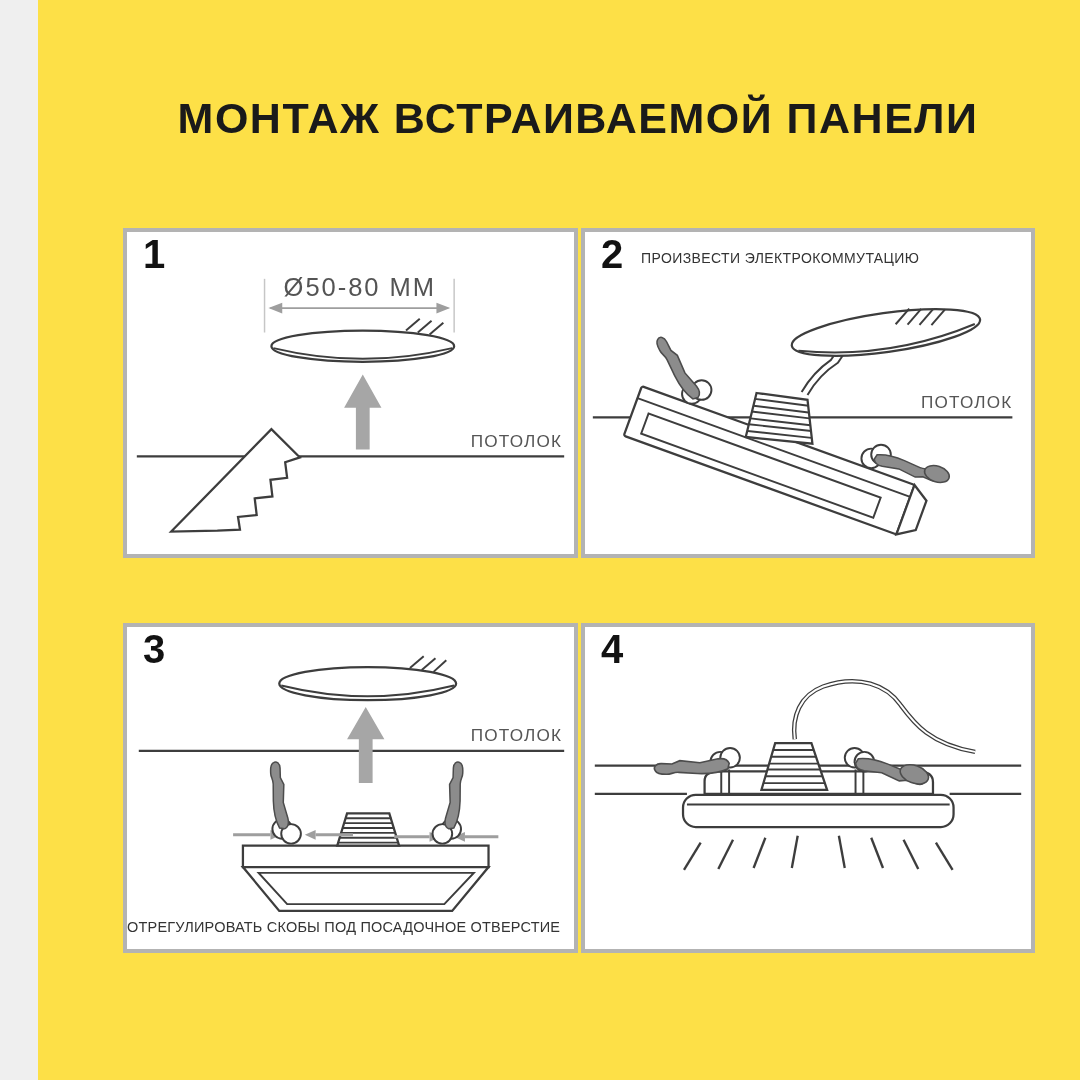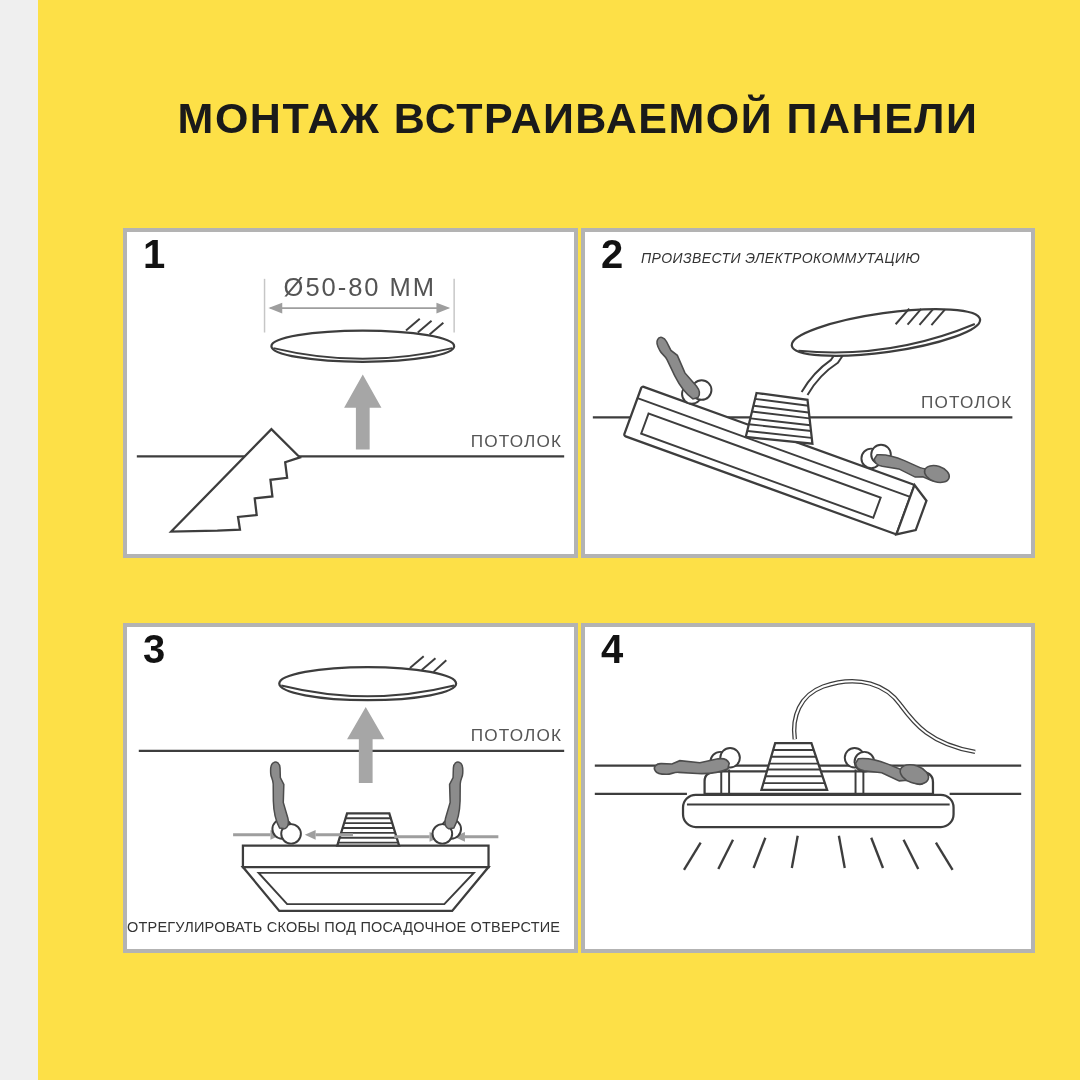--- a/index.html
+++ b/index.html
@@ -7,21 +7,21 @@
          font-family:"Liberation Sans",sans-serif;margin-left:38px;}
   h1.title{position:absolute;top:94px;left:0;right:0;margin:0;text-align:center;
            font-size:43px;font-weight:700;letter-spacing:1.5px;color:#1a1a1a;}
   .panel{position:absolute;background:#fff;border:4px solid #b3b3b3;box-sizing:border-box;}
   .p1{left:85px;top:228px;width:455px;height:330px;}
   .p2{left:543px;top:228px;width:454px;height:330px;}
   .p3{left:85px;top:623px;width:455px;height:330px;}
   .p4{left:543px;top:623px;width:454px;height:330px;}
   .panel svg{position:absolute;left:0;top:0;width:100%;height:100%;}
   .num{position:absolute;top:2px;left:16px;font-size:40px;font-weight:700;color:#121212;z-index:2;line-height:1;}
-  .cap2{position:absolute;top:18px;left:56px;font-size:14px;letter-spacing:.4px;color:#333;z-index:2;font-style:italic;}
+  .cap2{position:absolute;top:18px;left:56px;font-size:14px;letter-spacing:.4px;color:#333;z-index:2;}
   .cap3{position:absolute;top:292px;left:0;right:0;text-align:left;font-size:14.5px;
         letter-spacing:.2px;color:#343434;z-index:2;}
   
   .ln{stroke:#3d3d3d;stroke-width:2.2;fill:none;}
   .wht{fill:#fff;stroke:#3d3d3d;stroke-width:2.3;}
   .thin{stroke:#3d3d3d;stroke-width:2;fill:none;}
   .gry{fill:#a6a6a6;stroke:none;}
   .clip{fill:#8c8c8c;stroke:#4c4c4c;stroke-width:1.6;}
   .hng{fill:#fff;stroke:#3d3d3d;stroke-width:2;}
   .dimln{stroke:#9e9e9e;stroke-width:2;fill:none;}

